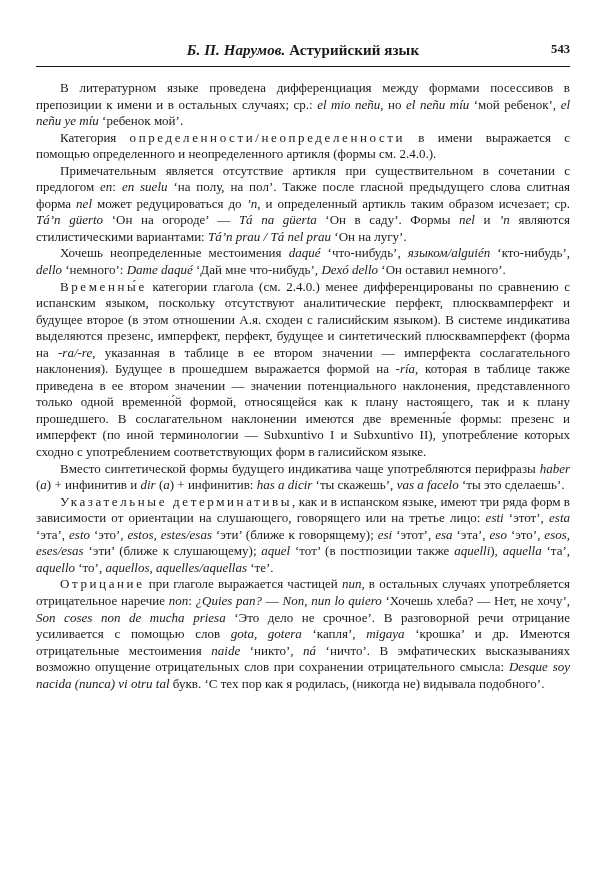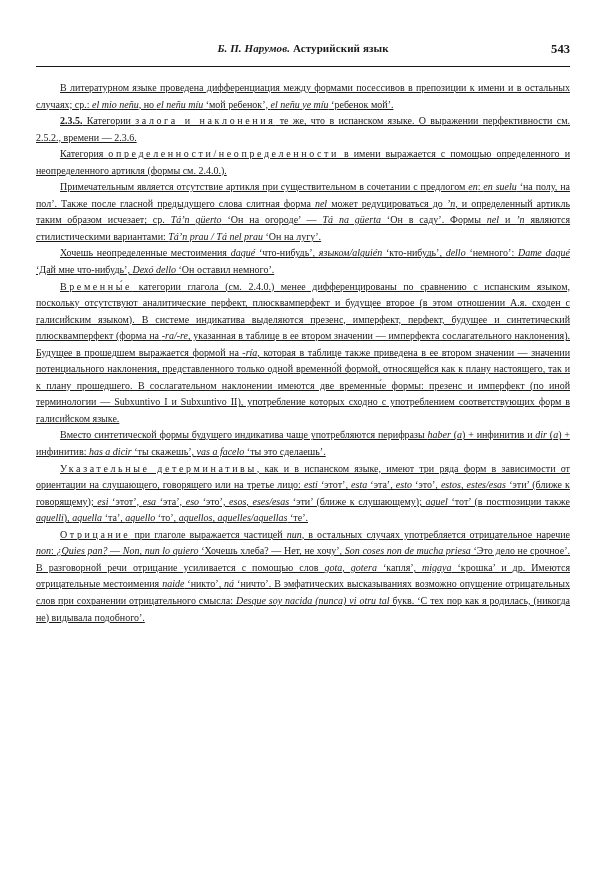--- a/index.html
+++ b/index.html
@@ -30,21 +30,21 @@
     top: 42px;
     height: 22px;
   }
   .runhead-title {
     position: absolute;
     left: 0;
     right: 0;
     text-align: center;
     font-style: italic;
     font-weight: bold;
-    font-size: 11px;
+    font-size: 15px;
     letter-spacing: 0.1px;
     white-space: nowrap;
   }
   .runhead-title .author {
     font-style: italic;
     font-weight: bold;
   }
   .runhead-title .work {
     font-style: normal;
     font-weight: bold;
@@ -69,25 +69,24 @@
   .body {
     position: absolute;
     left: 36px;
     top: 80px;
     width: 534px;
   }
   p {
     margin: 0;
     text-align: justify;
     text-justify: inter-word;
-    font-size: 10px;
+    font-size: 13px;
     line-height: 16.55px;
     text-indent: 24px;
     hyphens: manual;
-    text-decoration: underline;
   }
   .i  { font-style: italic; }
   .b  { font-weight: bold; }
   
   .sp {
     letter-spacing: 2.6px;
   }
 </style>
 </head>
 <body>
@@ -99,21 +98,20 @@
       <span class="author">Б. П. Нарумов.</span>
       <span class="work">Астурийский язык</span>
     </div>
     <div class="runhead-page">543</div>
   </div>
 
   <div class="rule"></div>
 
   <div class="body">
       <p><span>В литературном языке проведена дифференциация между формами посессивов в препозиции к имени и в остальных случаях; ср.: </span><span class="i">el mio neñu</span><span>, но </span><span class="i">el neñu míu</span><span> ‘мой ребенок’, </span><span class="i">el neñu ye míu</span><span> ‘ребенок мой’.</span></p>
-      <p><span class="b">2.3.5.</span><span> Категории </span><span class="sp">залога и наклонения</span><span> те же, что в испанском языке. О выражении перфективности см. 2.5.2., времени — 2.3.6.</span></p>
       <p><span>Категория </span><span class="sp">определенности/неопределенности</span><span> в имени выражается с помощью определенного и неопределенного артикля (формы см. 2.4.0.).</span></p>
       <p><span>Примечательным является отсутствие артикля при существительном в сочетании с предлогом </span><span class="i">en</span><span>: </span><span class="i">en suelu</span><span> ‘на полу, на пол’. Также после гласной предыдущего слова слитная форма </span><span class="i">nel</span><span> может редуцироваться до </span><span class="i">’n</span><span>, и определенный артикль таким образом исчезает; ср. </span><span class="i">Tá’n güerto</span><span> ‘Он на огороде’ — </span><span class="i">Tá na güerta</span><span> ‘Он в саду’. Формы </span><span class="i">nel</span><span> и </span><span class="i">’n</span><span> являются стилистическими вариантами: </span><span class="i">Tá’n prau / Tá nel prau</span><span> ‘Он на лугу’.</span></p>
       <p><span>Хочешь неопределенные местоимения </span><span class="i">daqué</span><span> ‘что-нибудь’, </span><span class="i">языком/alguién</span><span> ‘кто-нибудь’, </span><span class="i">dello</span><span> ‘немного’: </span><span class="i">Dame daqué</span><span> ‘Дай мне что-нибудь’, </span><span class="i">Dexó dello</span><span> ‘Он оставил немного’.</span></p>
       <p><span class="sp">Временны́е</span><span> категории глагола (см. 2.4.0.) менее дифференцированы по сравнению с испанским языком, поскольку отсутствуют аналитические перфект, плюсквамперфект и будущее второе (в этом отношении А.я. сходен с галисийским языком). В системе индикатива выделяются презенс, имперфект, перфект, будущее и синтетический плюсквамперфект (форма на </span><span class="i">-ra/-re</span><span>, указанная в таблице в ее втором значении — имперфекта сослагательного наклонения). Будущее в прошедшем выражается формой на </span><span class="i">-ría</span><span>, которая в таблице также приведена в ее втором значении — значении потенциального наклонения, представленного только одной временно́й формой, относящейся как к плану настоящего, так и к плану прошедшего. В сослагательном наклонении имеются две временны́е формы: презенс и имперфект (по иной терминологии — Subxuntivo I и Subxuntivo II), употребление которых сходно с употреблением соответствующих форм в галисийском языке.</span></p>
       <p><span>Вместо синтетической формы будущего индикатива чаще употребляются перифразы </span><span class="i">haber</span><span> (</span><span class="i">a</span><span>) + инфинитив и </span><span class="i">dir</span><span> (</span><span class="i">a</span><span>) + инфинитив: </span><span class="i">has a dicir</span><span> ‘ты скажешь’, </span><span class="i">vas a facelo</span><span> ‘ты это сделаешь’.</span></p>
       <p><span class="sp">Указательные детерминативы</span><span>, как и в испанском языке, имеют три ряда форм в зависимости от ориентации на слушающего, говорящего или на третье лицо: </span><span class="i">esti</span><span> ‘этот’, </span><span class="i">esta</span><span> ‘эта’, </span><span class="i">esto</span><span> ‘это’, </span><span class="i">estos, estes/esas</span><span> ‘эти’ (ближе к говорящему); </span><span class="i">esi</span><span> ‘этот’, </span><span class="i">esa</span><span> ‘эта’, </span><span class="i">eso</span><span> ‘это’, </span><span class="i">esos, eses/esas</span><span> ‘эти’ (ближе к слушающему); </span><span class="i">aquel</span><span> ‘тот’ (в постпозиции также </span><span class="i">aquelli</span><span>), </span><span class="i">aquella</span><span> ‘та’, </span><span class="i">aquello</span><span> ‘то’, </span><span class="i">aquellos, aquelles/aquellas</span><span> ‘те’.</span></p>
       <p><span class="sp">Отрицание</span><span> при глаголе выражается частицей </span><span class="i">nun</span><span>, в остальных случаях употребляется отрицательное наречие </span><span class="i">non</span><span>: </span><span class="i">¿Quies pan?</span><span> — </span><span class="i">Non, nun lo quiero</span><span> ‘Хочешь хлеба? — Нет, не хочу’, </span><span class="i">Son coses non de mucha priesa</span><span> ‘Это дело не срочное’. В разговорной речи отрицание усиливается с помощью слов </span><span class="i">gota, gotera</span><span> ‘капля’, </span><span class="i">migaya</span><span> ‘крошка’ и др. Имеются отрицательные местоимения </span><span class="i">naide</span><span> ‘никто’, </span><span class="i">ná</span><span> ‘ничто’. В эмфатических высказываниях возможно опущение отрицательных слов при сохранении отрицательного смысла: </span><span class="i">Desque soy nacida (nunca) vi otru tal</span><span> букв. ‘С тех пор как я родилась, (никогда не) видывала подобного’.</span></p>
     </div>
 
 </div>

